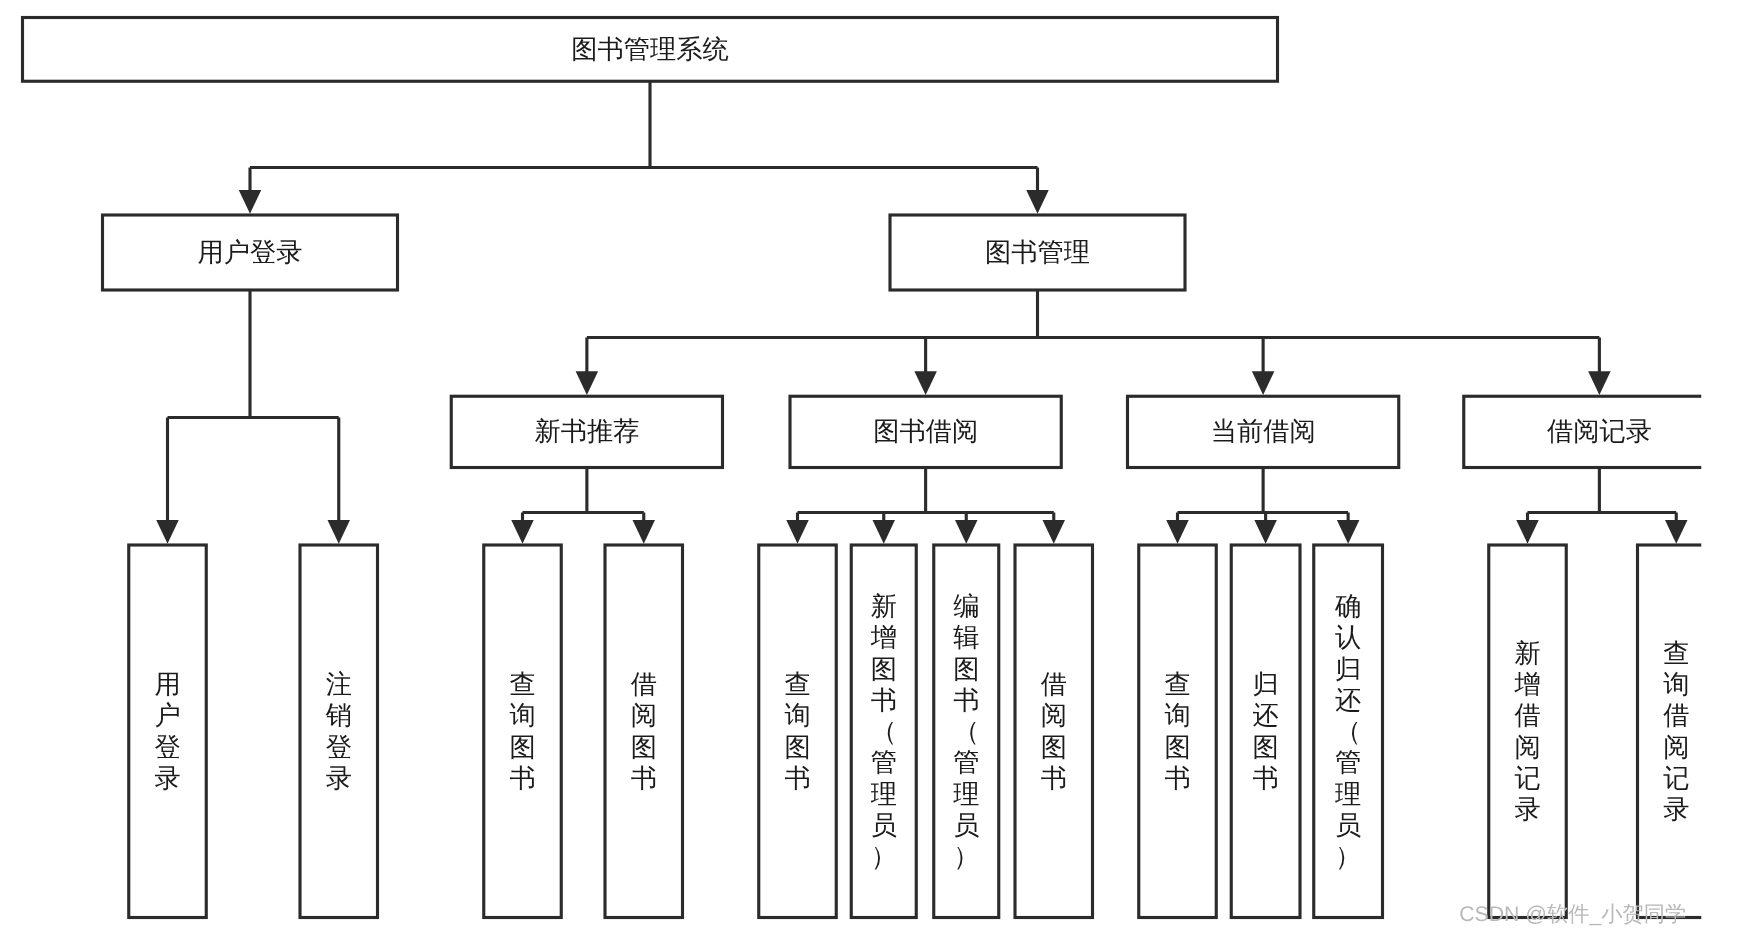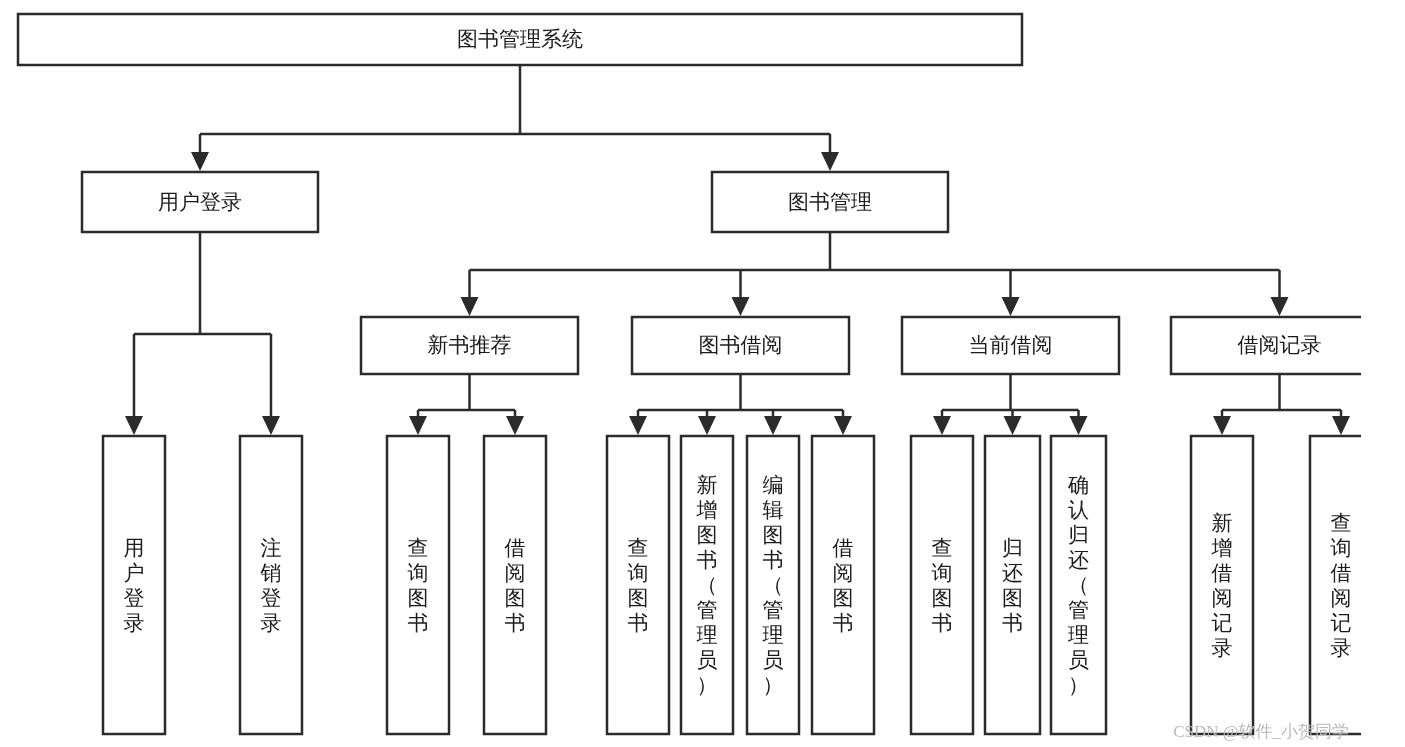--- a/index.html
+++ b/index.html
@@ -51,21 +51,21 @@
   .arrow-head {
     fill: #2b2b2b;
     stroke: none;
   }
   .watermark {
     position: absolute;
     right: 12px;
     bottom: 4px;
     color: #b9b9b9;
     font-size: 17px;
-    font-family: Liberation Serif, serif;
+    font-family: Liberation Sans, sans-serif;
     white-space: nowrap;
     pointer-events: none;
   }
 </style>
 </head>
 <body>
 
 <div id="diagram-root">
 
   <svg class="flow" viewBox="0 0 1405 747">

